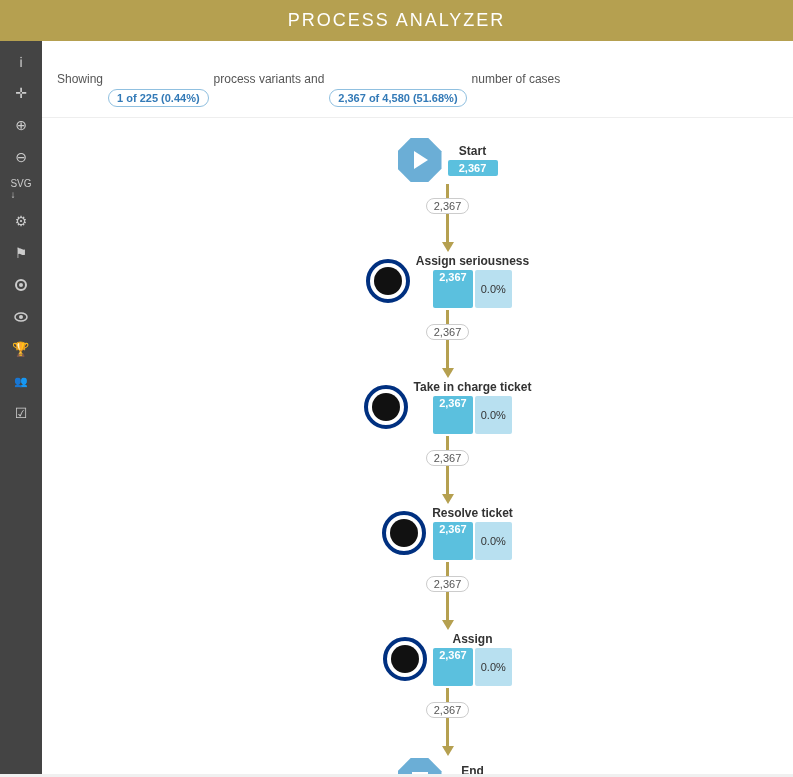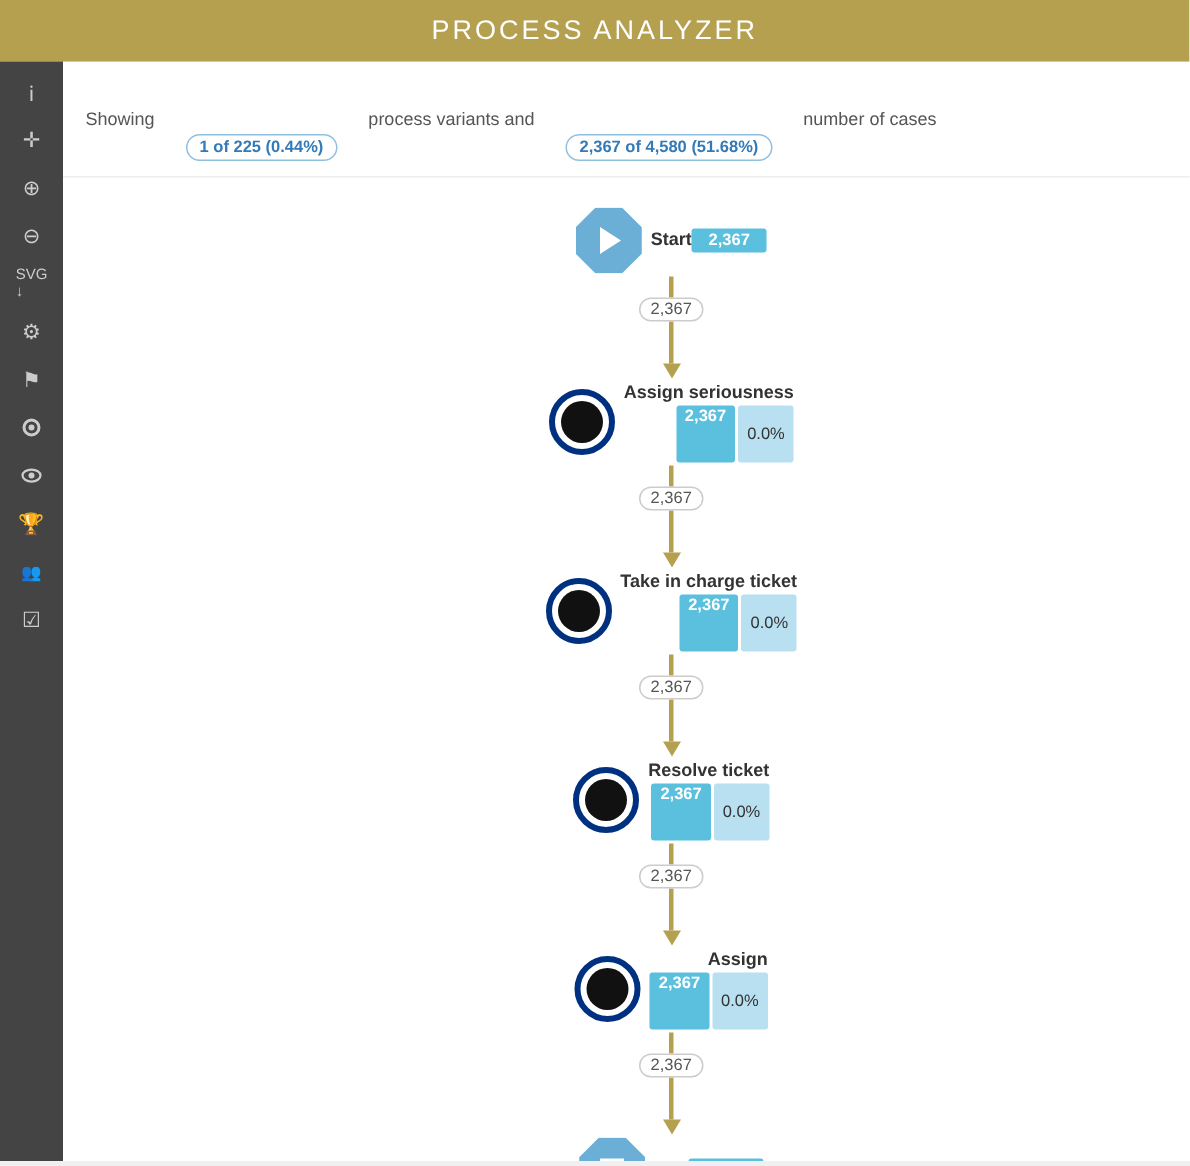--- a/index.html
+++ b/index.html
@@ -50,21 +50,21 @@
       position: relative;
     }
 
     .top-bar {
       padding: 10px 15px;
       font-size: 12px;
       color: #555;
       border-bottom: 1px solid #eee;
       display: flex;
       align-items: center;
-      gap: 21px;
+      gap: 5px;
       flex-wrap: wrap;
     }
 
     .badge {
       background: white;
       border: 1.5px solid #90c0e0;
       border-radius: 10px;
       padding: 2px 8px;
       font-size: 11px;
       color: #337ab7;
@@ -94,21 +94,21 @@
       width: 0;
       height: 0;
       border-top: 9px solid transparent;
       border-bottom: 9px solid transparent;
       border-left: 14px solid white;
       margin-left: 3px;
     }
 
     .node-label-box {
       display: flex;
-      flex-direction: row;
+      flex-direction: column;
       align-items: center;
     }
 
     .node-name {
       font-size: 12px;
       font-weight: bold;
       color: #333;
       margin-bottom: 2px;
     }
 
@@ -138,21 +138,21 @@
     .task-node-inner {
       width: 28px;
       height: 28px;
       border-radius: 50%;
       background: #111;
     }
 
     .task-label-box {
       display: flex;
       flex-direction: column;
-      align-items: flex-end;
+      align-items: center;
     }
 
     .task-name {
       font-size: 12px;
       font-weight: bold;
       color: #333;
       margin-bottom: 2px;
     }
 
     .task-stats {

